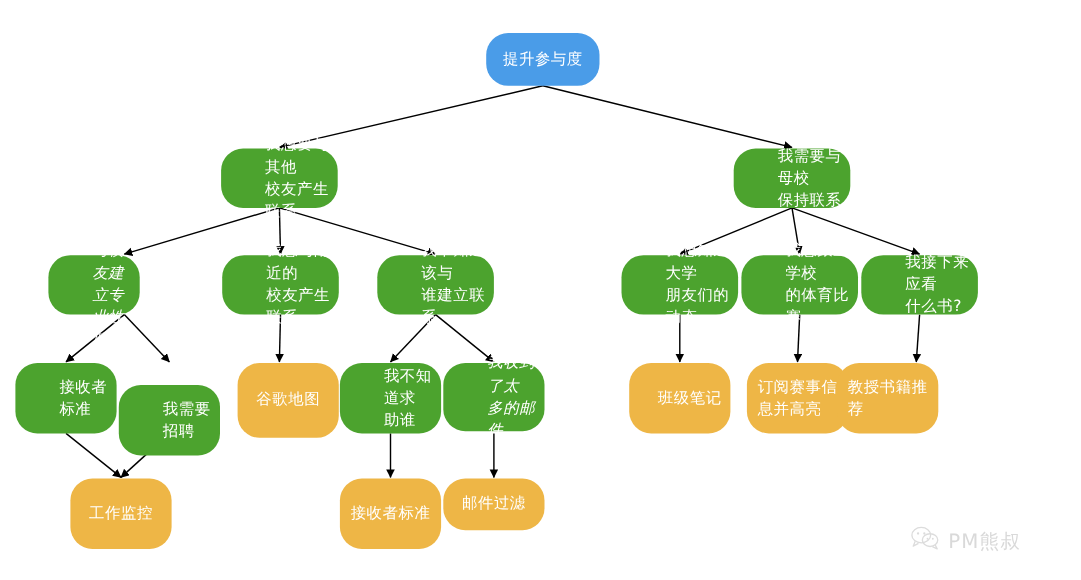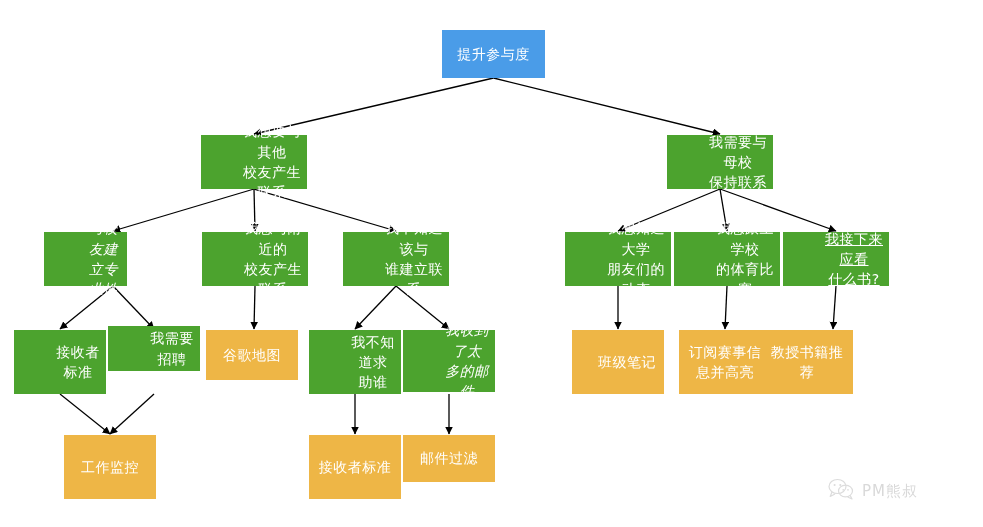--- a/index.html
+++ b/index.html
@@ -2,38 +2,39 @@
 <html><head>
 <meta charset="utf-8">
 <style>
   html,body{margin:0;padding:0;background:#ffffff;}
   body{font-family:"DejaVu Sans","Liberation Sans",sans-serif;}
   #canvas{position:relative;width:983px;height:527px;background:#ffffff;overflow:hidden;}
   #edges{position:absolute;left:0;top:0;width:983px;height:527px;pointer-events:none;}
   .node{
     position:absolute;
     display:flex;align-items:center;justify-content:center;
-    text-align:center;
+    text-align:left;
     color:#ffffff;
     font-size:14px;
     line-height:1.45;
     letter-spacing:0.5px;
     box-sizing:border-box;
     padding:2px 4px;
     white-space:pre-line;
     font-weight:400;
+    border-radius:20px;
   }
   .node.root{background:#4a9ce8;}
   .node.green{background:#4ca32e;padding-left:40px;}
   .node.orange{background:#eeb646;}
   #watermark{
     position:absolute;
     display:flex;align-items:center;gap:8px;
     color:#d9d9d9;
-    font-size:15px;
+    font-size:18px;
     letter-spacing:1px;
     user-select:none;
   }
   #watermark .wm-label{color:#d9d9d9;}
 </style>
 </head>
 <body>
 
 <div id="canvas">
 
@@ -74,25 +75,25 @@
       <div class="node green" style="left: 44px; top: 232px; width: 83px; height: 54px; font-style: italic;">我想与校友建
 立专业性联系</div>
       <div class="node green" style="left: 202px; top: 232px; width: 106px; height: 54px;">我想与附近的
 校友产生联系</div>
       <div class="node green" style="left: 343px; top: 232px; width: 106px; height: 54px;">我不知道该与
 谁建立联系</div>
       <div class="node green" style="left: 565px; top: 232px; width: 106px; height: 54px;">我想知道大学
 朋友们的动态</div>
       <div class="node green" style="left: 674px; top: 232px; width: 106px; height: 54px;">我想跟上学校
 的体育比赛</div>
-      <div class="node green" style="left: 783px; top: 232px; width: 106px; height: 54px; text-decoration: underline;">我接下来应看
+      <div class="node green" style="left: 783px; top: 232px; width: 106px; height: 54px;">我接下来应看
 什么书?</div>
       <div class="node green" style="left: 14px; top: 330px; width: 92px; height: 64px;">接收者标准</div>
-      <div class="node green" style="left: 108px; top: 326px; width: 92px; height: 45px;">我需要招聘</div>
-      <div class="node orange" style="left: 206px; top: 330px; width: 92px; height: 50px;">谷歌地图</div>
+      <div class="node green" style="left: 108px; top: 350px; width: 92px; height: 64px;">我需要招聘</div>
+      <div class="node orange" style="left: 216px; top: 330px; width: 92px; height: 68px; font-family: Liberation Mono, monospace;">谷歌地图</div>
       <div class="node green" style="left: 309px; top: 330px; width: 92px; height: 64px;">我不知道求
 助谁</div>
       <div class="node green" style="left: 403px; top: 330px; width: 92px; height: 62px; font-style: italic;">我收到了太
 多的邮件</div>
       <div class="node orange" style="left: 572px; top: 330px; width: 92px; height: 64px; padding-left: 22px;">班级笔记</div>
       <div class="node orange" style="left: 679px; top: 330px; width: 92px; height: 64px;">订阅赛事信
 息并高亮</div>
       <div class="node orange" style="left: 761px; top: 330px; width: 92px; height: 64px;">教授书籍推
 荐</div>
       <div class="node orange" style="left: 64px; top: 435px; width: 92px; height: 64px;">工作监控</div>

